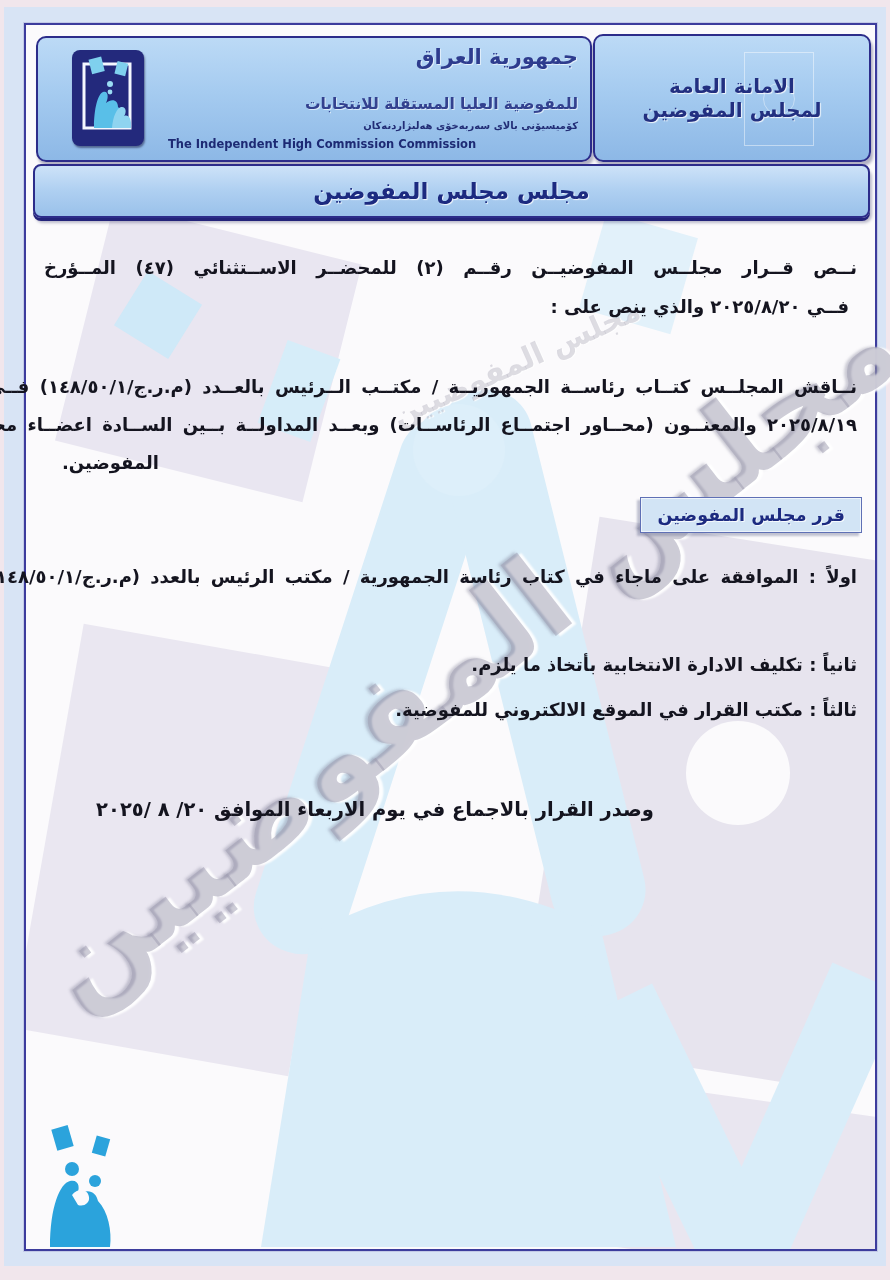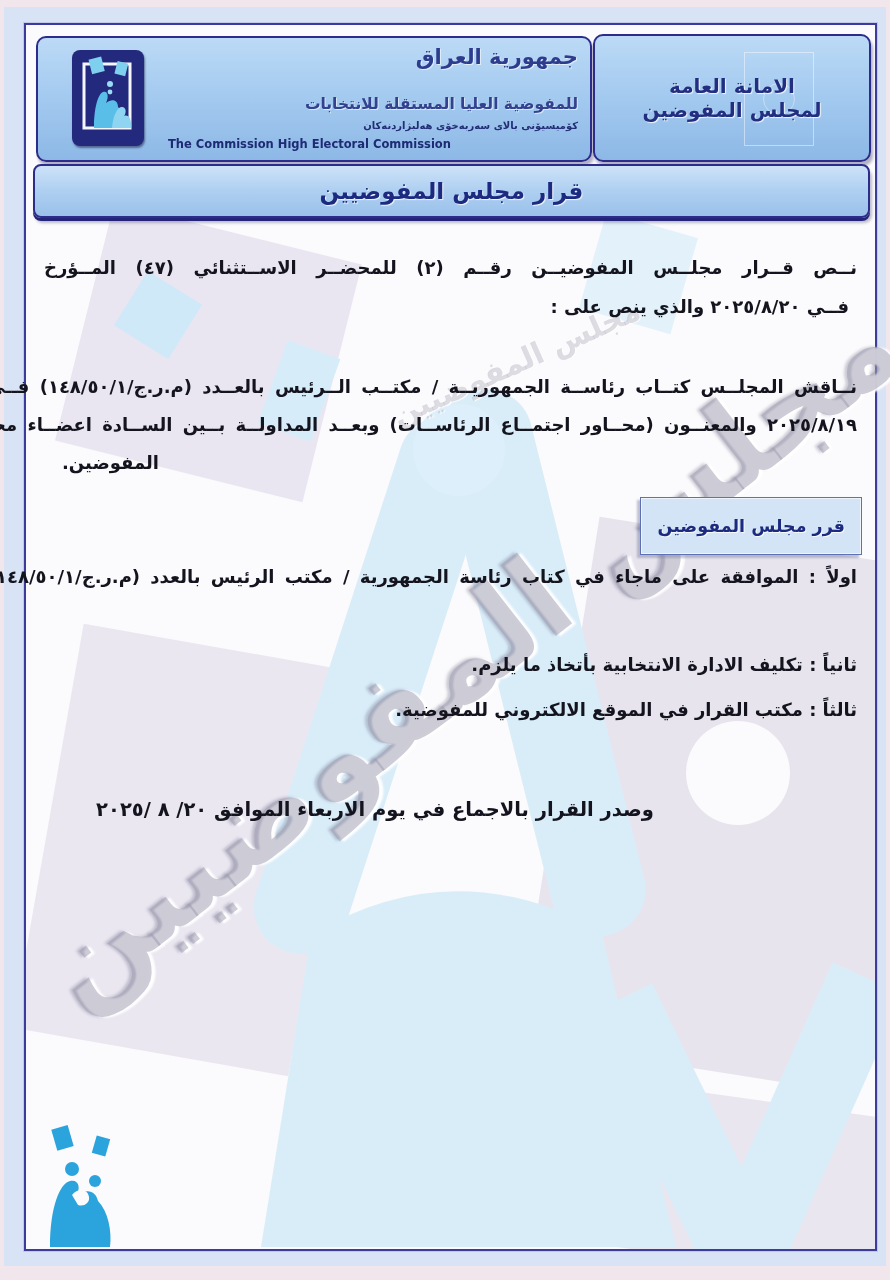--- a/index.html
+++ b/index.html
@@ -65,21 +65,21 @@
   .bline{
     position:absolute;z-index:3;direction:rtl;color:#14141f;font-weight:bold;
     font-size:18px;line-height:30px;white-space:nowrap;
   }
   .just{left:18px;right:18px;text-align:justify;text-align-last:justify;word-spacing:4px;}
   .rline{right:18px;}
   #badge{
     position:absolute;z-index:3;right:13px;top:472px;
     background:#d2e4f5;border:1px solid #5f70b5;
     box-shadow:-3px 3px 2px rgba(120,125,155,.45),inset 0 0 0 1px rgba(255,255,255,.6);
-    padding:18px 16px;font-size:17.5px;font-weight:bold;color:#1c2a80;
+    padding:7px 16px;font-size:17.5px;font-weight:bold;color:#1c2a80;
     direction:rtl;text-shadow:1px 1px 0 rgba(255,255,255,.8);
   }
   #closing{left:108px;width:520px;text-align:center;font-size:19.5px;}
   
   #logo-bottom{position:absolute;left:16px;top:1096px;width:86px;height:126px;z-index:2;}
 </style>
 </head>
 <body>
 
 <div class="mat"></div>
@@ -116,34 +116,34 @@
         <circle cx="38" cy="34" r="3" fill="#9adcf4"></circle>
         <circle cx="38" cy="42" r="2.4" fill="#9adcf4"></circle>
         <path d="M22 78 C22 58 26 44 31 42 C36 40 37 47 34 53 C40 48 46 50 46 57 C52 62 54 72 53 78 Z" fill="#59bfe8"></path>
         <path d="M40 78 C41 66 45 58 49 57 C54 56 55 62 52 66 C56 64 60 68 59 78 Z" fill="#8fd4f0"></path>
       </svg>
     </div>
     <div class="callig">
       <div class="c1">جمهورية العراق</div>
       <div class="c2">للمفوضية العليا المستقلة للانتخابات</div>
       <div class="c3">كۆميسيۆنى بالاى سەربەخۆى هەلبژاردنەكان</div>
-      <div class="c4">The Commission High Electoral Commission</div>
+      <div class="c4">The Independent High Commission Commission</div>
     </div>
   </div>
 
   <div class="hdr-box" id="hdr-right">
     <div class="hdr-wm"></div>
     <div class="sec-lines">
       <div>الامانة العامة</div>
       <div>لمجلس المفوضين</div>
     </div>
   </div>
 
   <div id="title-bar">
-    <div class="t">قرار مجلس المفوضيين</div>
+    <div class="t">مجلس مجلس المفوضين</div>
   </div>
 
   <div class="bline just" style="top:228px;">نــص قــرار مجلــس المفوضيــن رقــم (٢) للمحضــر الاســتثنائي (٤٧) المــؤرخ</div>
   <div class="bline" style="top:267px;right:26px;">فــي ٢٠٢٥/٨/٢٠ والذي ينص على :</div>
 
   <div class="bline just" style="top:347px;">نــاقش المجلــس كتــاب رئاســة الجمهوريــة / مكتــب الــرئيس بالعــدد (م.ر.ج/١٤٨/٥٠/١) فــي</div>
   <div class="bline just" style="top:385px;">٢٠٢٥/٨/١٩ والمعنــون (محــاور اجتمــاع الرئاســات)  وبعــد المداولــة بــين الســادة اعضــاء مجلــس</div>
   <div class="bline" style="top:423px;left:36px;text-align:center;">المفوضين.</div>
 
   <div id="badge">قرر مجلس المفوضين</div>

